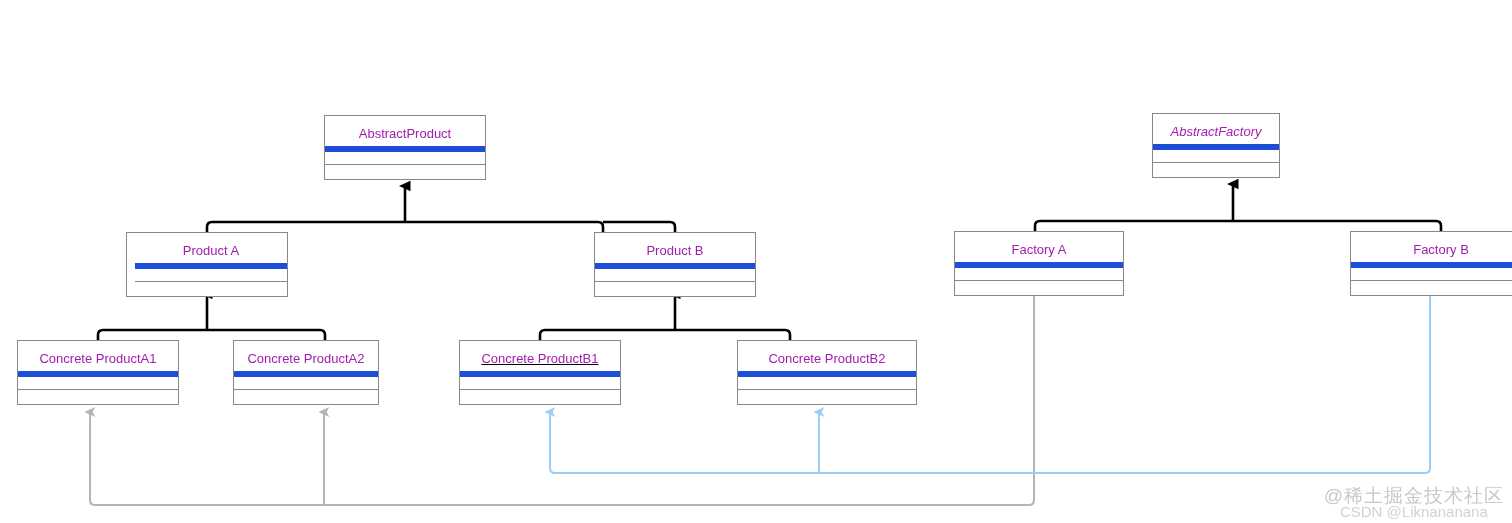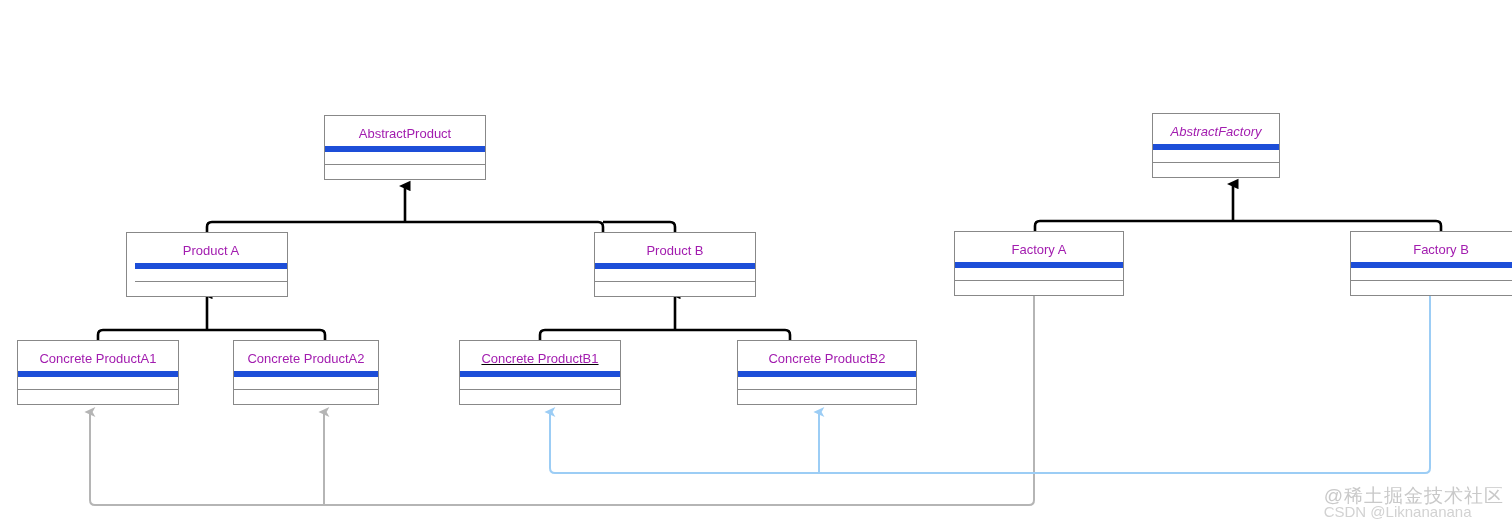--- a/index.html
+++ b/index.html
@@ -49,21 +49,21 @@
     left: 0;
     top: 0;
     width: 1512px;
     height: 523px;
     z-index: 1;
   }
   .watermark {
     position: absolute;
     right: 8px;
     bottom: 2px;
-    text-align: left;
+    text-align: center;
     user-select: none;
     pointer-events: none;
     z-index: 9;
   }
   .wm-line1 {
     font-size: 19px;
     color: #c9c9c9;
     letter-spacing: 1px;
     line-height: 21px;
     white-space: nowrap;

